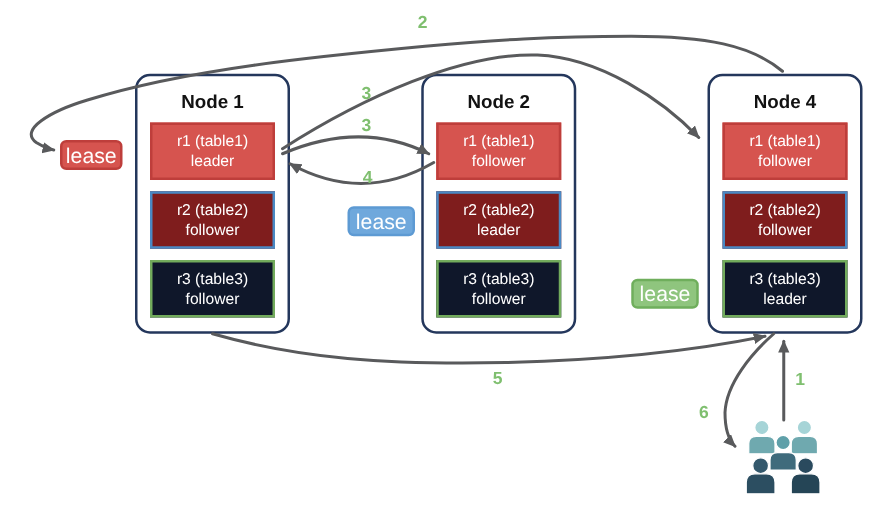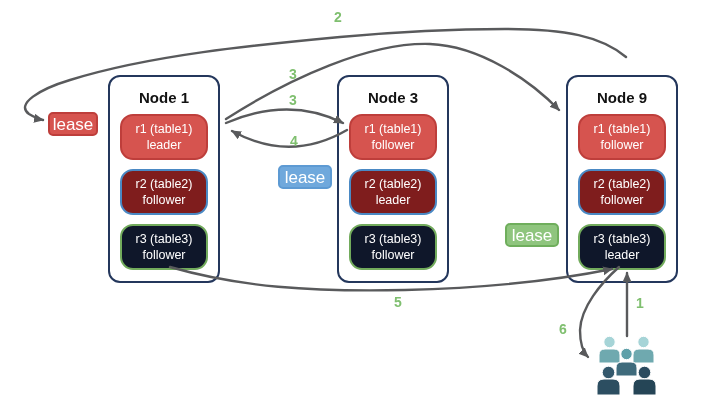--- a/index.html
+++ b/index.html
@@ -1,30 +1,30 @@
 <!DOCTYPE html>
 <html><head>
 <meta charset="utf-8">
 <style>
   html,body{margin:0;padding:0;background:#fff;}
   .stage{
     position:relative;width:704px;height:405px;background:#fff;
     font-family:"Liberation Sans",sans-serif;overflow:hidden;
   }
   .node{
-    position:absolute;top:75px;width:112px;height:208px;box-sizing:border-box;
+    position:absolute;top:59px;width:124px;height:208px;box-sizing:border-box;
     background:#fff;border:2px solid #24375c;border-radius:12px;
   }
   .node1{left:108px}.node2{left:337px}.node3{left:566px}
   .node-title{
     text-align:center;margin-top:12px;font-weight:bold;font-size:15px;color:#121212;
   }
   .replica{
     position:absolute;left:10px;right:10px;height:46px;box-sizing:border-box;
-    border:2px solid;border-radius:13px;
+    border:2px solid;border-radius:0;
     display:flex;flex-direction:column;align-items:center;justify-content:center;
     color:#fff;font-size:12.5px;line-height:16px;text-align:center;
   }
   .replica.p1{top:37px}.replica.p2{top:92px}.replica.p3{top:147px}
   .red{background:#d6544f;border-color:#be3e3b}
   .blue{background:#7f1d1d;border-color:#4a89c4}
   .green{background:#0f172a;border-color:#72ab5c}
   .lease{
     position:absolute;height:24px;box-sizing:border-box;border:2px solid;border-radius:5px;
     display:flex;align-items:center;justify-content:center;color:#fff;font-size:17px;line-height:1;
@@ -60,37 +60,37 @@
       <span>r2 (table2)</span>
       <span>follower</span>
     </div>
     <div class="replica p3 green">
       <span>r3 (table3)</span>
       <span>follower</span>
     </div>
   </div>
 
   <div class="node node2">
-    <div class="node-title">Node 3</div>
+    <div class="node-title">Node 2</div>
     <div class="replica p1 red">
       <span>r1 (table1)</span>
       <span>follower</span>
     </div>
     <div class="replica p2 blue">
       <span>r2 (table2)</span>
       <span>leader</span>
     </div>
     <div class="replica p3 green">
       <span>r3 (table3)</span>
       <span>follower</span>
     </div>
   </div>
 
   <div class="node node3">
-    <div class="node-title">Node 9</div>
+    <div class="node-title">Node 4</div>
     <div class="replica p1 red">
       <span>r1 (table1)</span>
       <span>follower</span>
     </div>
     <div class="replica p2 blue">
       <span>r2 (table2)</span>
       <span>follower</span>
     </div>
     <div class="replica p3 green">
       <span>r3 (table3)</span>

